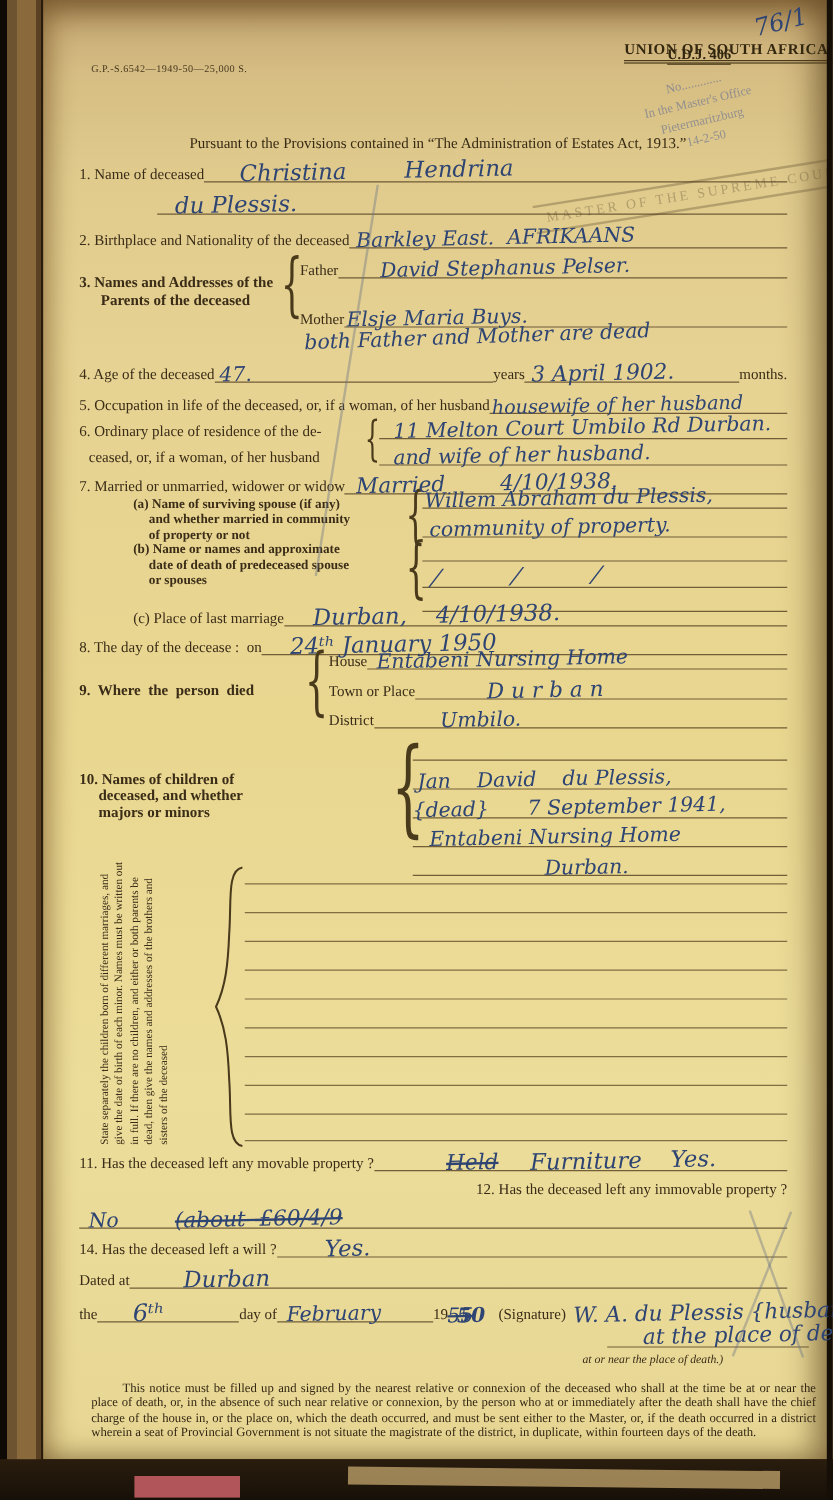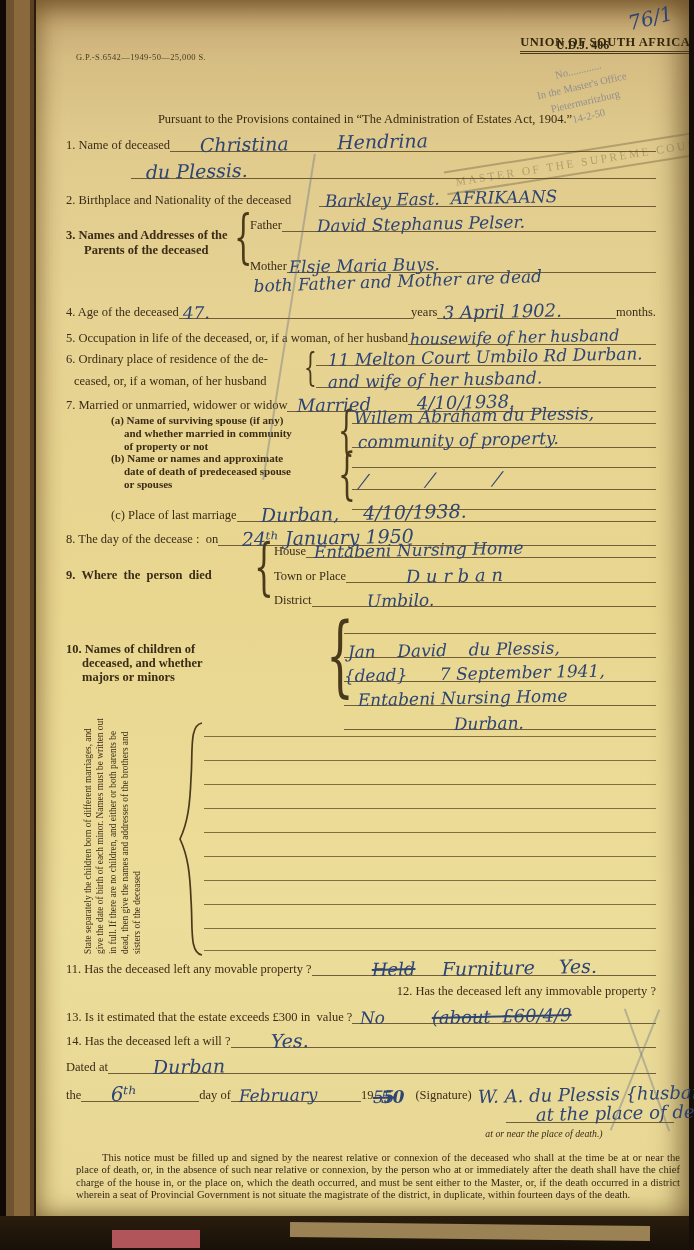--- a/index.html
+++ b/index.html
@@ -66,37 +66,37 @@
   <div class="udj-note hw-top">76/1</div>
 
   <div class="stampA">
     <div>No.............</div>
     <div>In the Master's Office</div>
     <div>Pietermaritzburg</div>
     <div>14-2-50</div>
   </div>
   <div class="stampB">MASTER OF THE SUPREME COURT</div>
 
-  <div class="subtitle">Pursuant to the Provisions contained in “The Administration of Estates Act, 1904.”</div>
+  <div class="subtitle">Pursuant to the Provisions contained in “The Administration of Estates Act, 1913.”</div>
 
   <div class="pencil" style="left:252px;top:152px;width:2px;height:330px;transform:rotate(9deg);"></div>
 
   <div class="r" style="top:136px;left:30px;width:590px;">
     <span class="lbl">1. Name of deceased</span>
     <span class="fill">
         <i class="hw" style="left:30px;font-size:19px;">Christina        Hendrina</i>
       </span>
   </div>
   <div class="r" style="top:163px;left:95px;width:525px;">
     <span class="fill">
         <i class="hw" style="left:15px;font-size:19px;">du Plessis.</i>
       </span>
   </div>
 
-  <div class="r" style="top:191px;left:30px;width:590px;gap:28px;">
+  <div class="r" style="top:191px;left:30px;width:590px;">
     <span class="lbl">2. Birthplace and Nationality of the deceased</span>
     <span class="fill">
         <i class="hw" style="left:6px;">Barkley East.  AFRIKAANS</i>
       </span>
   </div>
 
   <span class="abslbl lbl" style="left:30px;top:228px;">3. Names and Addresses of the</span>
   <span class="abslbl lbl" style="left:48px;top:243px;">Parents of the deceased</span>
   <span class="brace" style="left:198px;top:208px;font-size:58px;">{</span>
   <div class="r" style="top:216px;left:214px;width:406px;">
@@ -272,21 +272,20 @@
     </span>
   </div>
   <div class="r" style="top:984px;left:30px;width:590px;flex-direction:column;">
     <span class="lbl">12. Has the deceased left any immovable property ?</span>
     <span class="fill">
       <i class="hw strike" style="left:40px;font-size:18px;">Furniture.</i>
       <i class="hw" style="left:200px;font-size:19px;">No.</i>
     </span>
   </div>
   <div class="r" style="top:1008px;left:30px;width:590px;">
-    <span class="lbl">13. Is it estimated that the estate exceeds £300 in  value ?</span>
     <span class="fill">
       <i class="hw" style="left:8px;">No</i>
       <i class="hw strike" style="left:80px;font-size:18px;">(about  £60/4/9</i>
     </span>
   </div>
   <div class="r" style="top:1032px;left:30px;width:590px;">
     <span class="lbl">14. Has the deceased left a will ?</span>
     <span class="fill">
         <i class="hw" style="left:40px;font-size:19px;">Yes.</i>
       </span>

